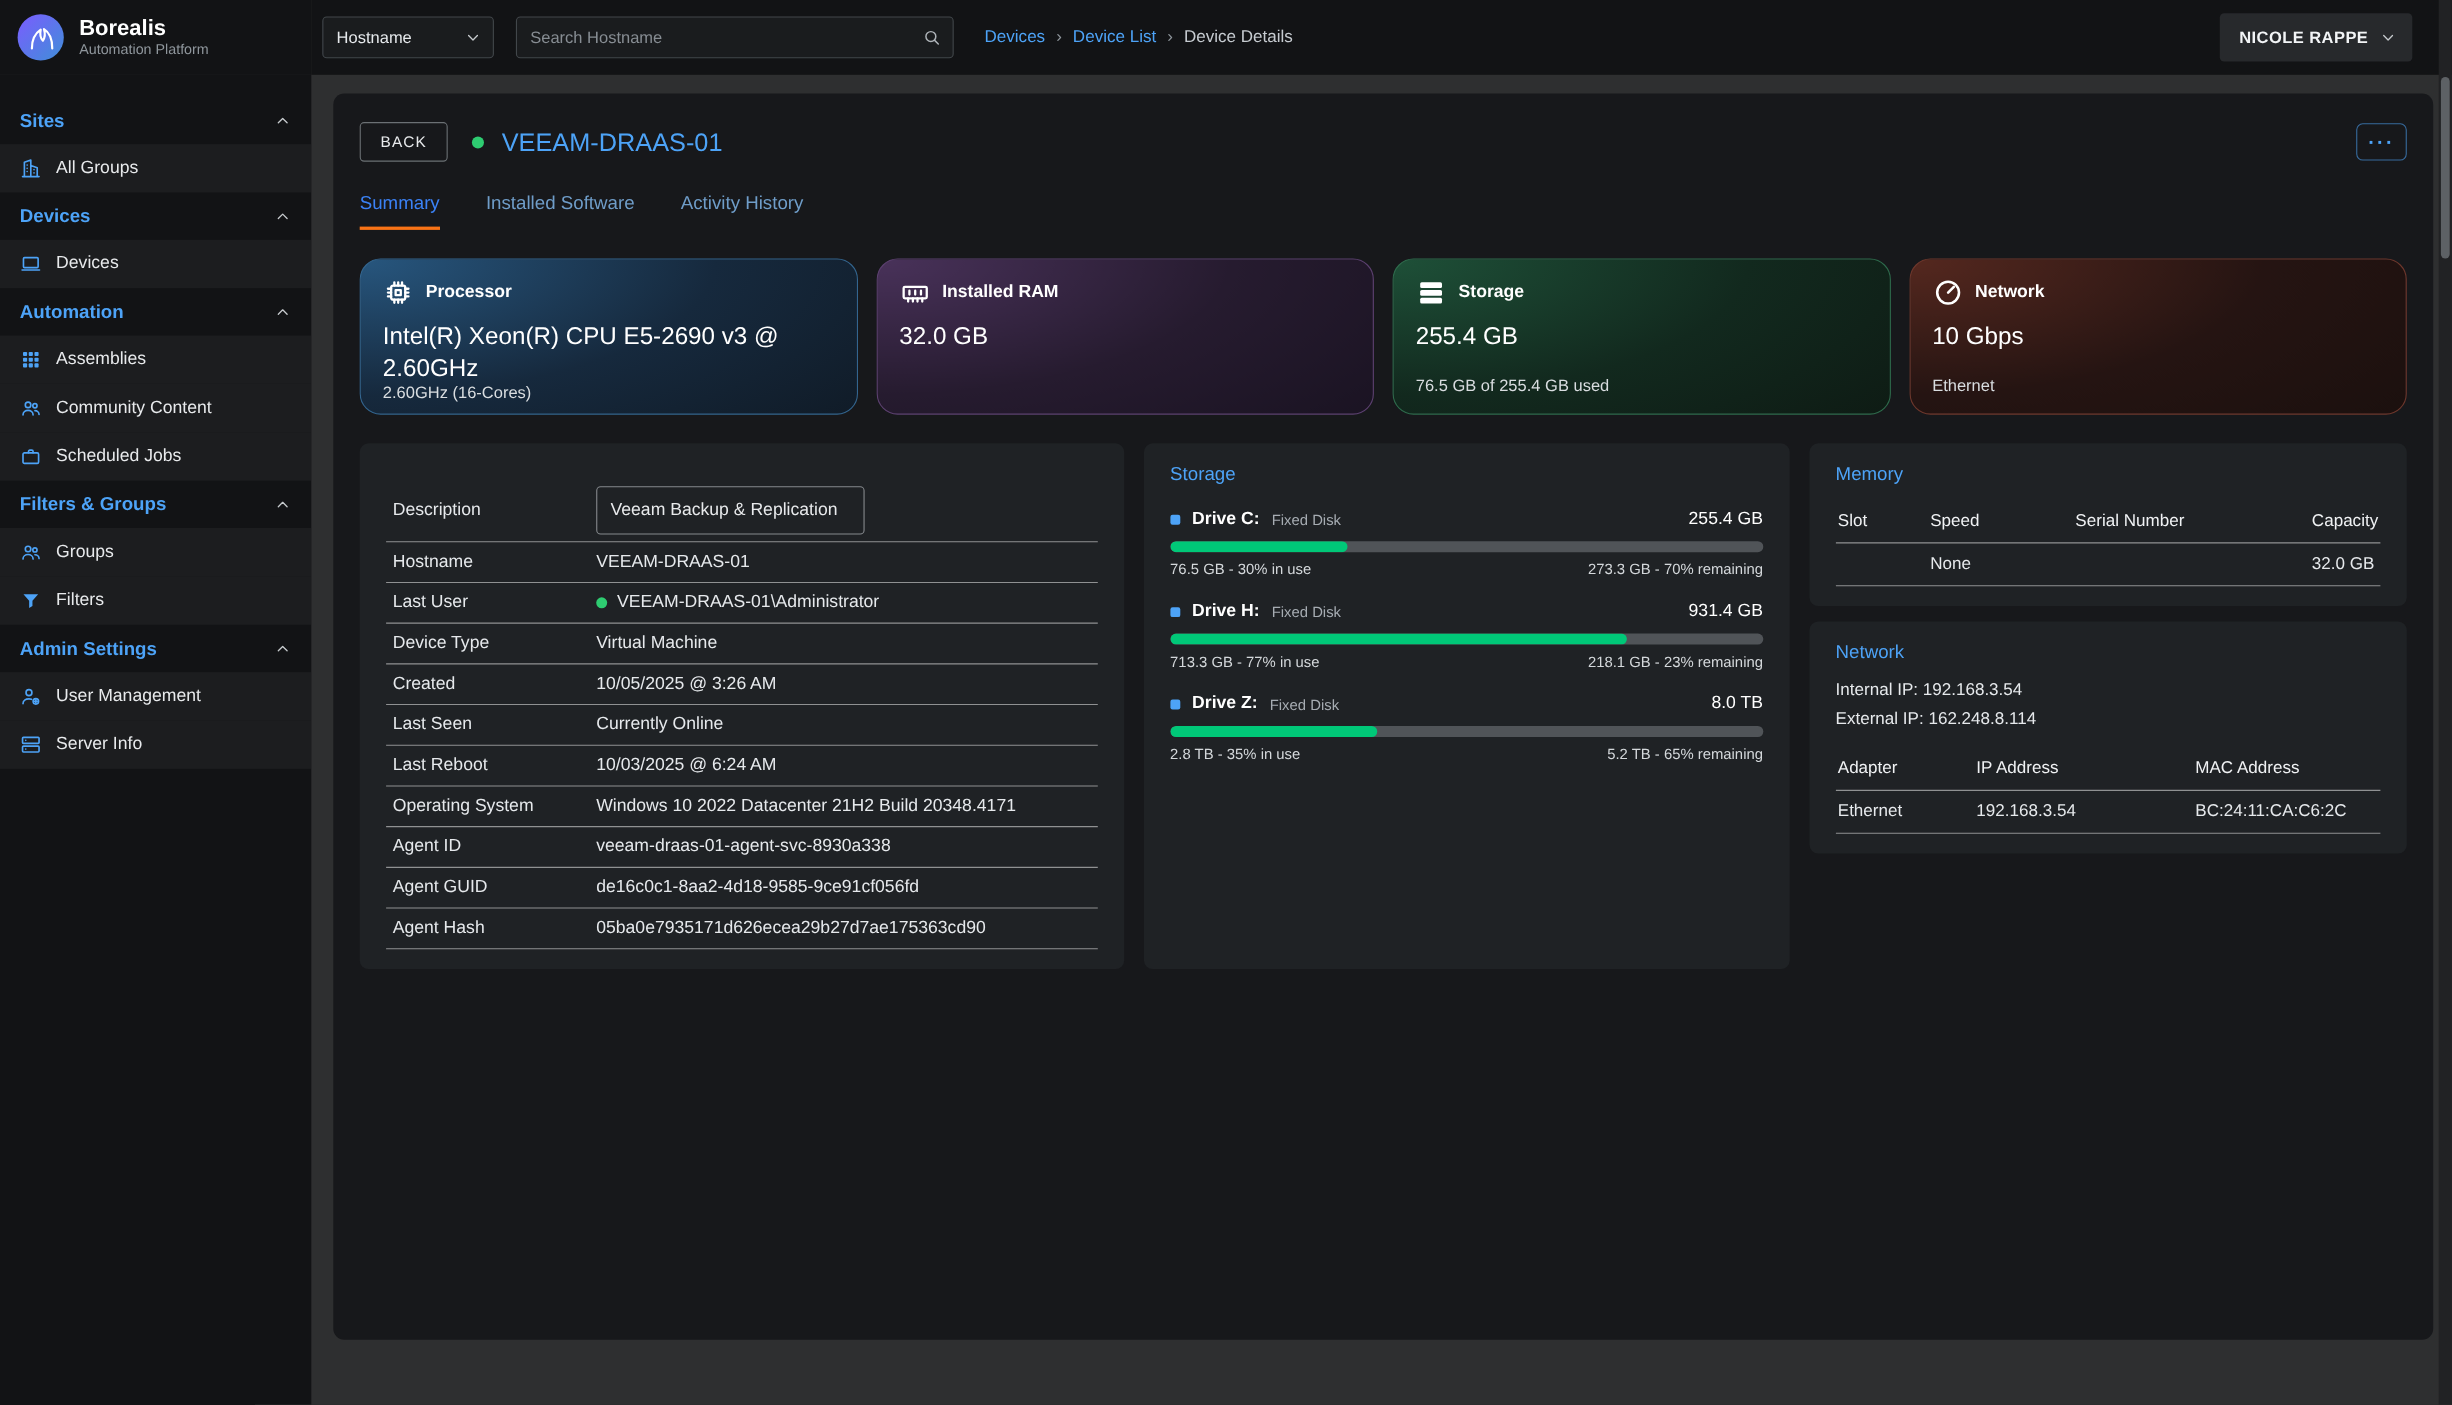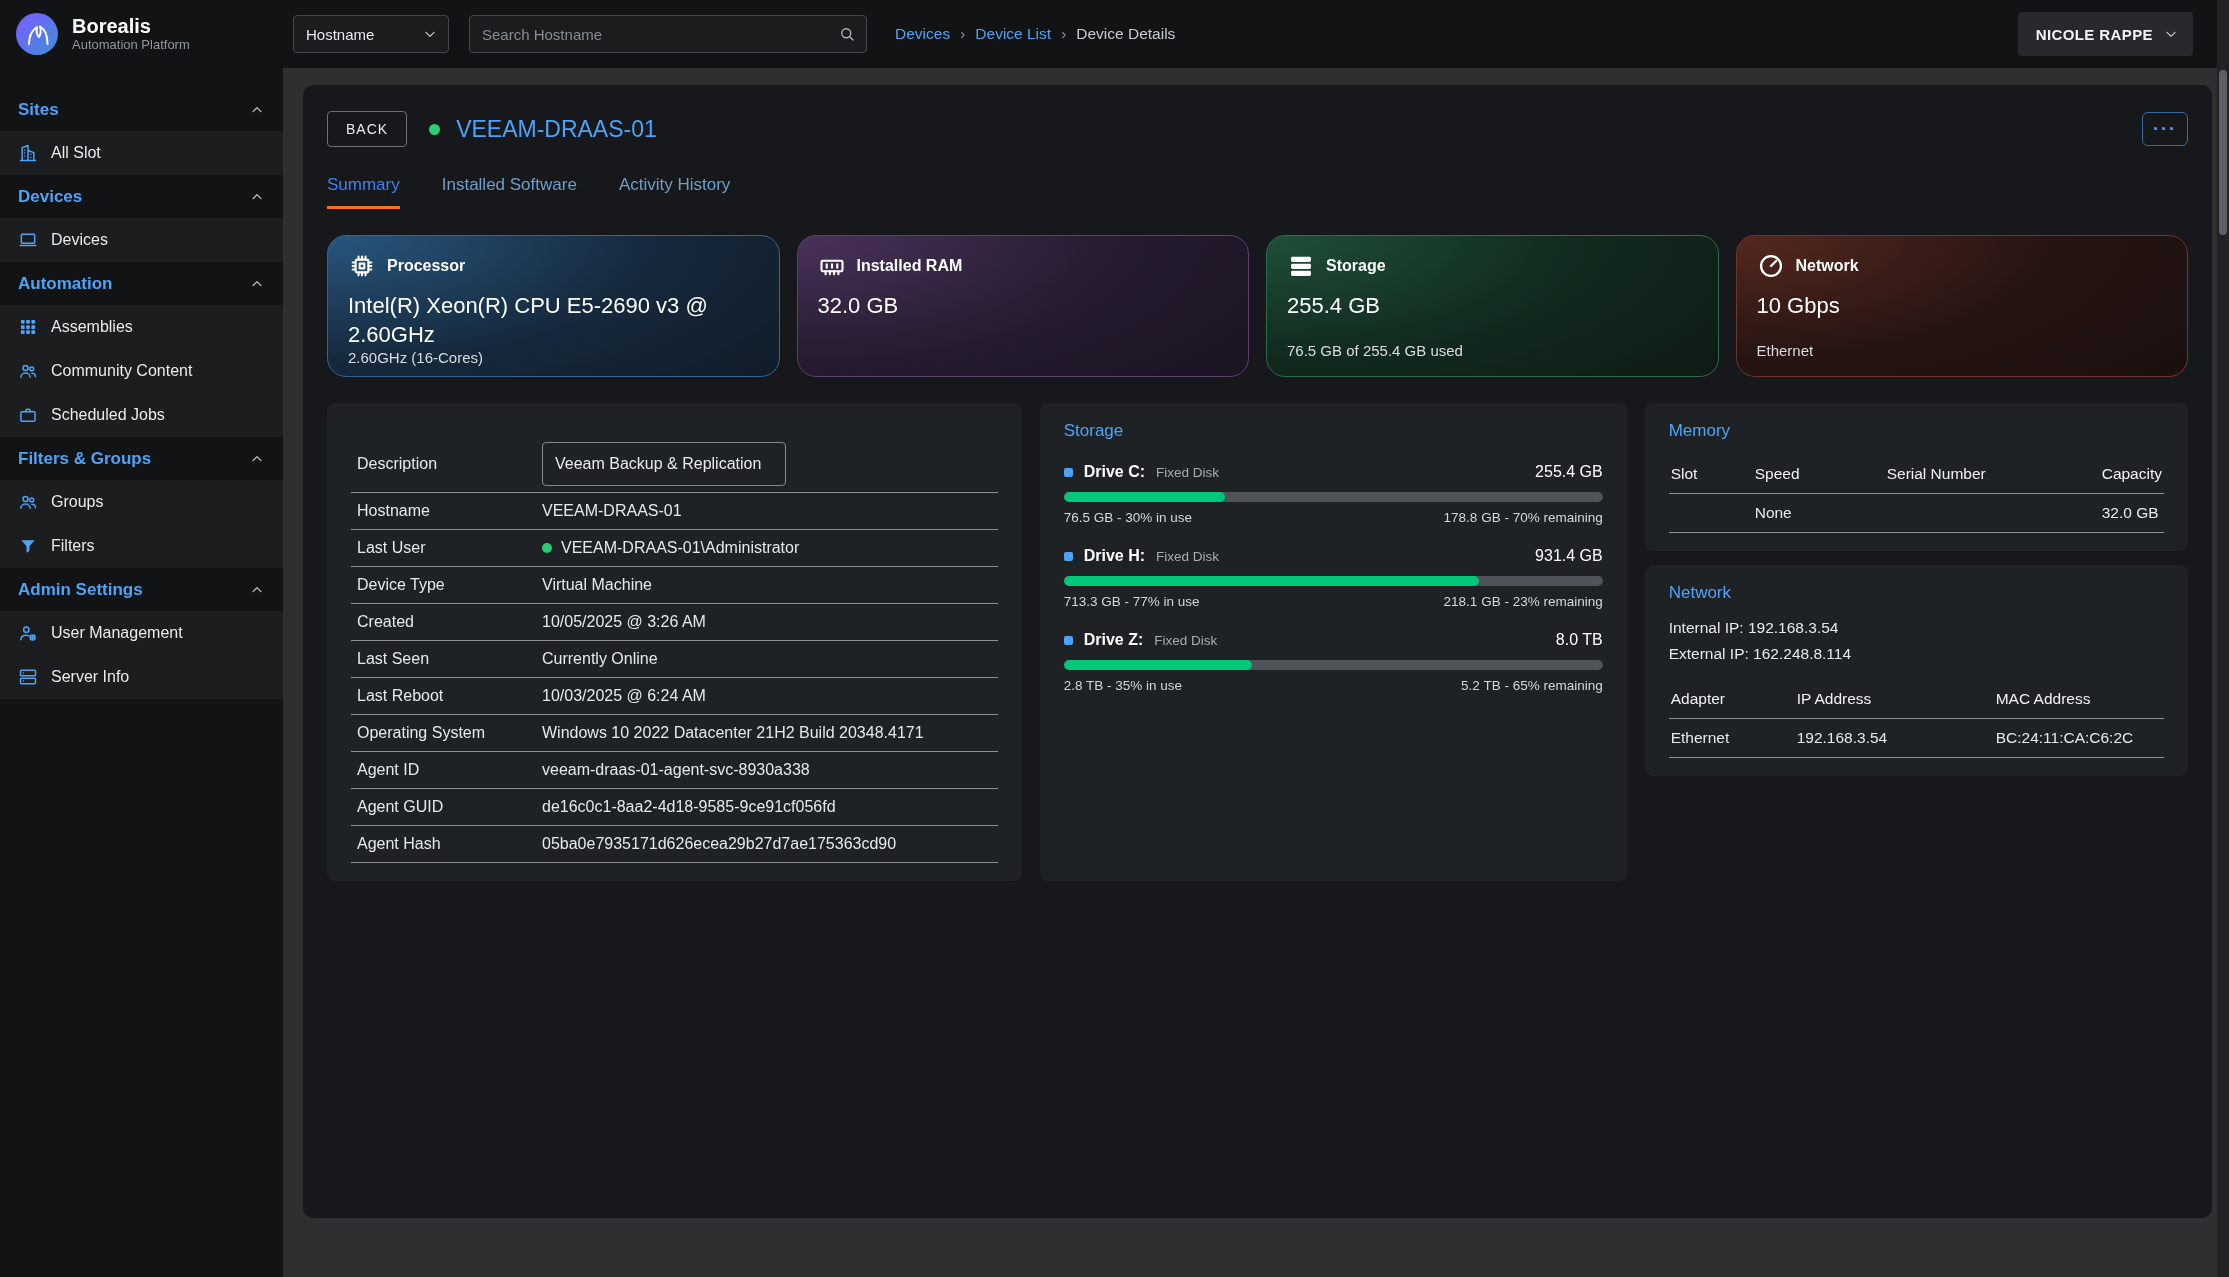--- a/index.html
+++ b/index.html
@@ -185,21 +185,21 @@
             <path d="M6 14.5 12 8.5 18 14.5"></path>
           </svg>
         </span>
     </div>
     <div class="item">
       <span class="iicon">
         <svg class="sic" viewBox="0 0 24 24">
             <path d="M3 21h18M5 21V5.5L12 3v18M12 9l7 2.5V21M8 8.5h.01M8 12h.01M8 15.5h.01M15.5 13.5h.01M15.5 17h.01"></path>
           </svg>
       </span>
-      <span>All Slot</span>
+      <span>All Groups</span>
     </div>
 
     <div class="sec">
       <span>Devices</span>
       <span class="chev">
           <svg class="sic" viewBox="0 0 24 24">
             <path d="M6 14.5 12 8.5 18 14.5"></path>
           </svg>
         </span>
     </div>
@@ -458,21 +458,21 @@
                 <span class="bullet"></span>
                 <span class="drive-name">Drive C:</span>
                 <span class="drive-type">Fixed Disk</span>
                 <span class="drive-size">255.4 GB</span>
               </div>
               <div class="bar">
                 <div class="fill" style="width: 30%;"></div>
               </div>
               <div class="drive-foot">
                 <span>76.5 GB - 30% in use</span>
-                <span>178.8 GB - 70% remaining</span>
+                <span>273.3 GB - 70% remaining</span>
               </div>
             </div>
 
             <div class="drive">
               <div class="drive-head">
                 <span class="bullet"></span>
                 <span class="drive-name">Drive H:</span>
                 <span class="drive-type">Fixed Disk</span>
                 <span class="drive-size">931.4 GB</span>
               </div>

